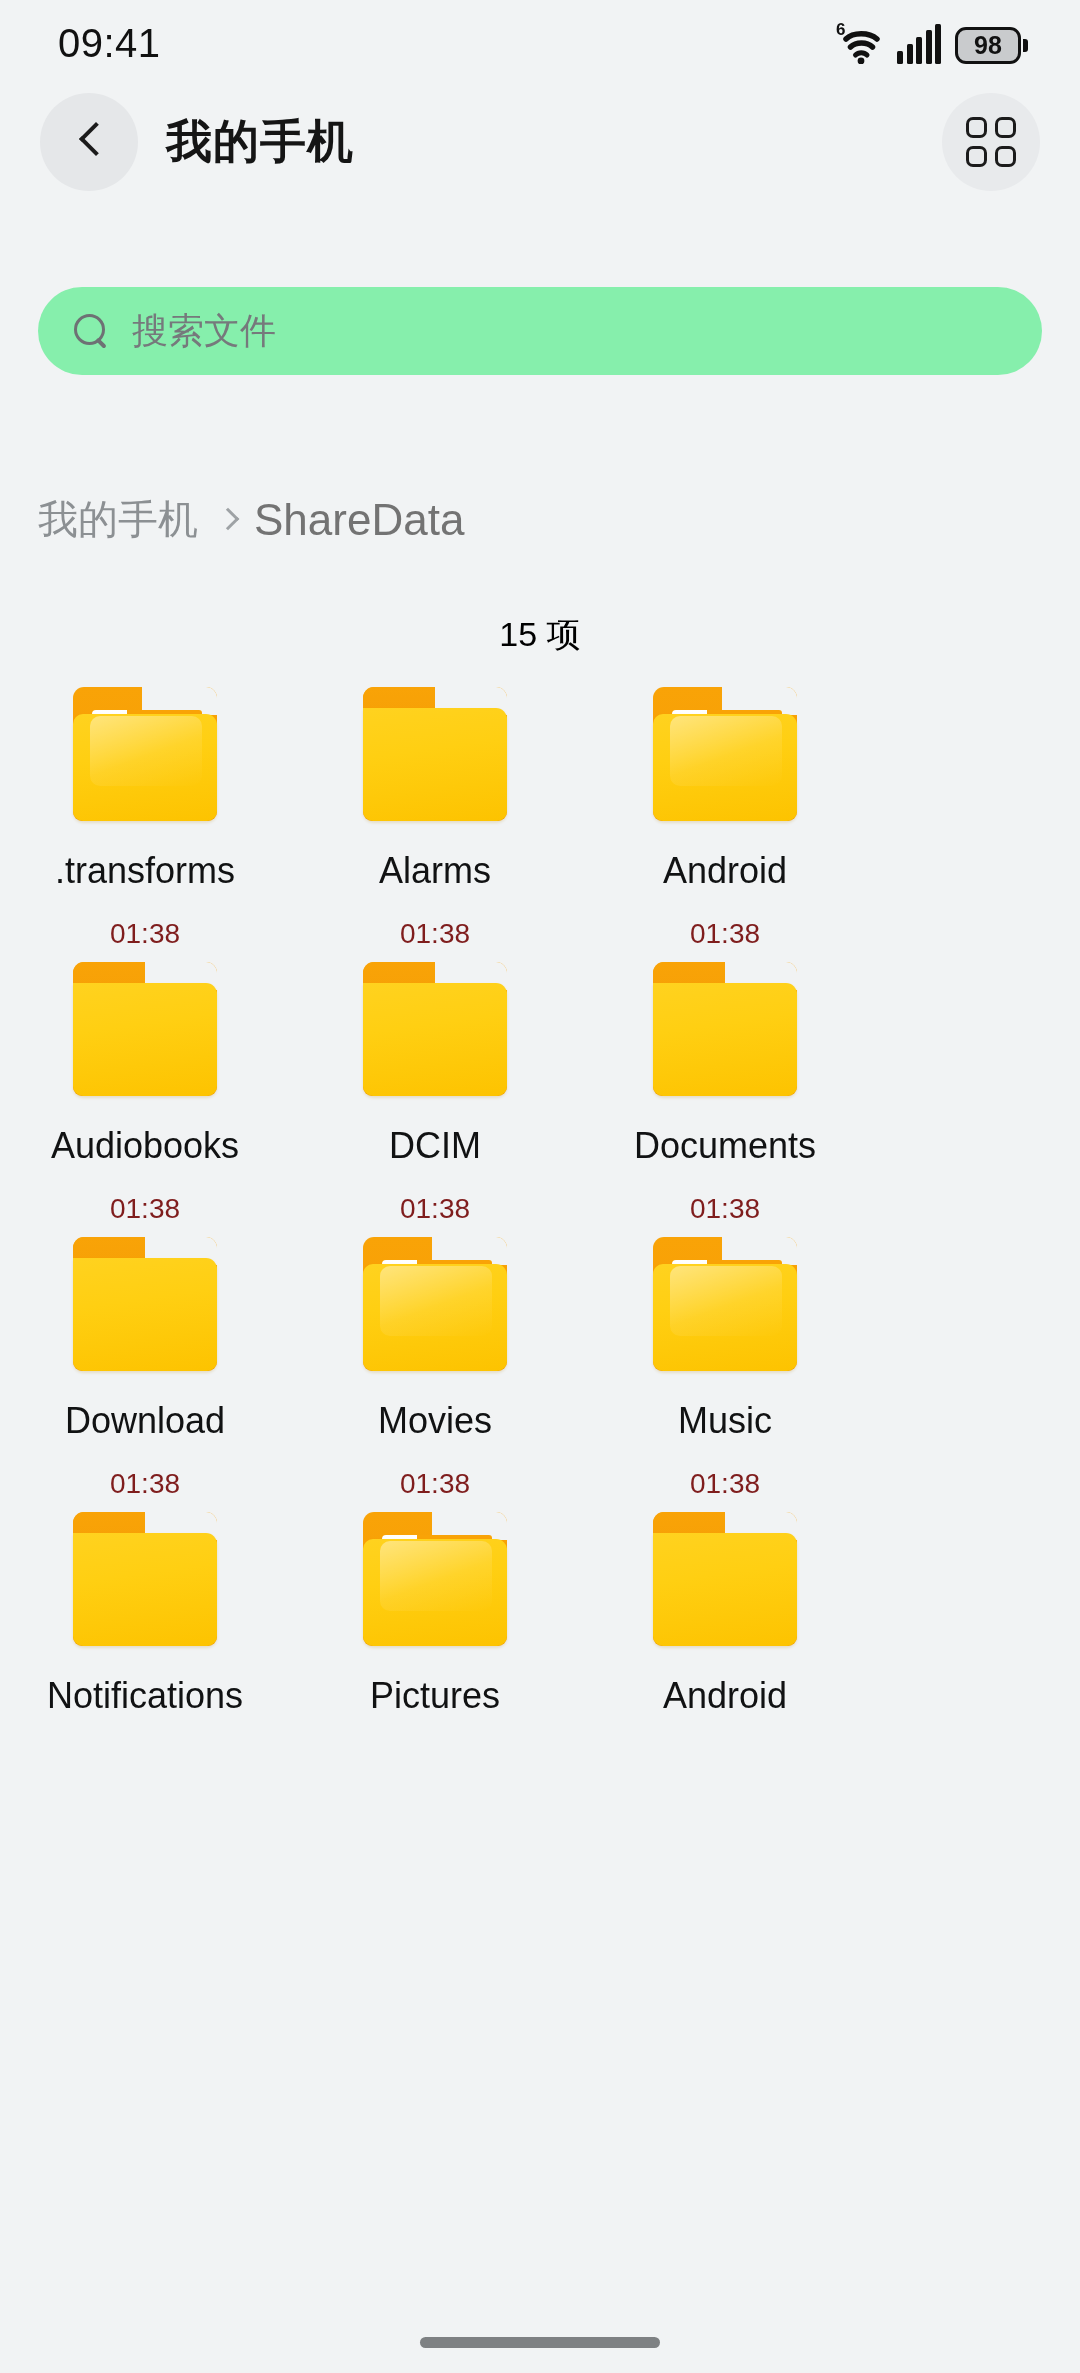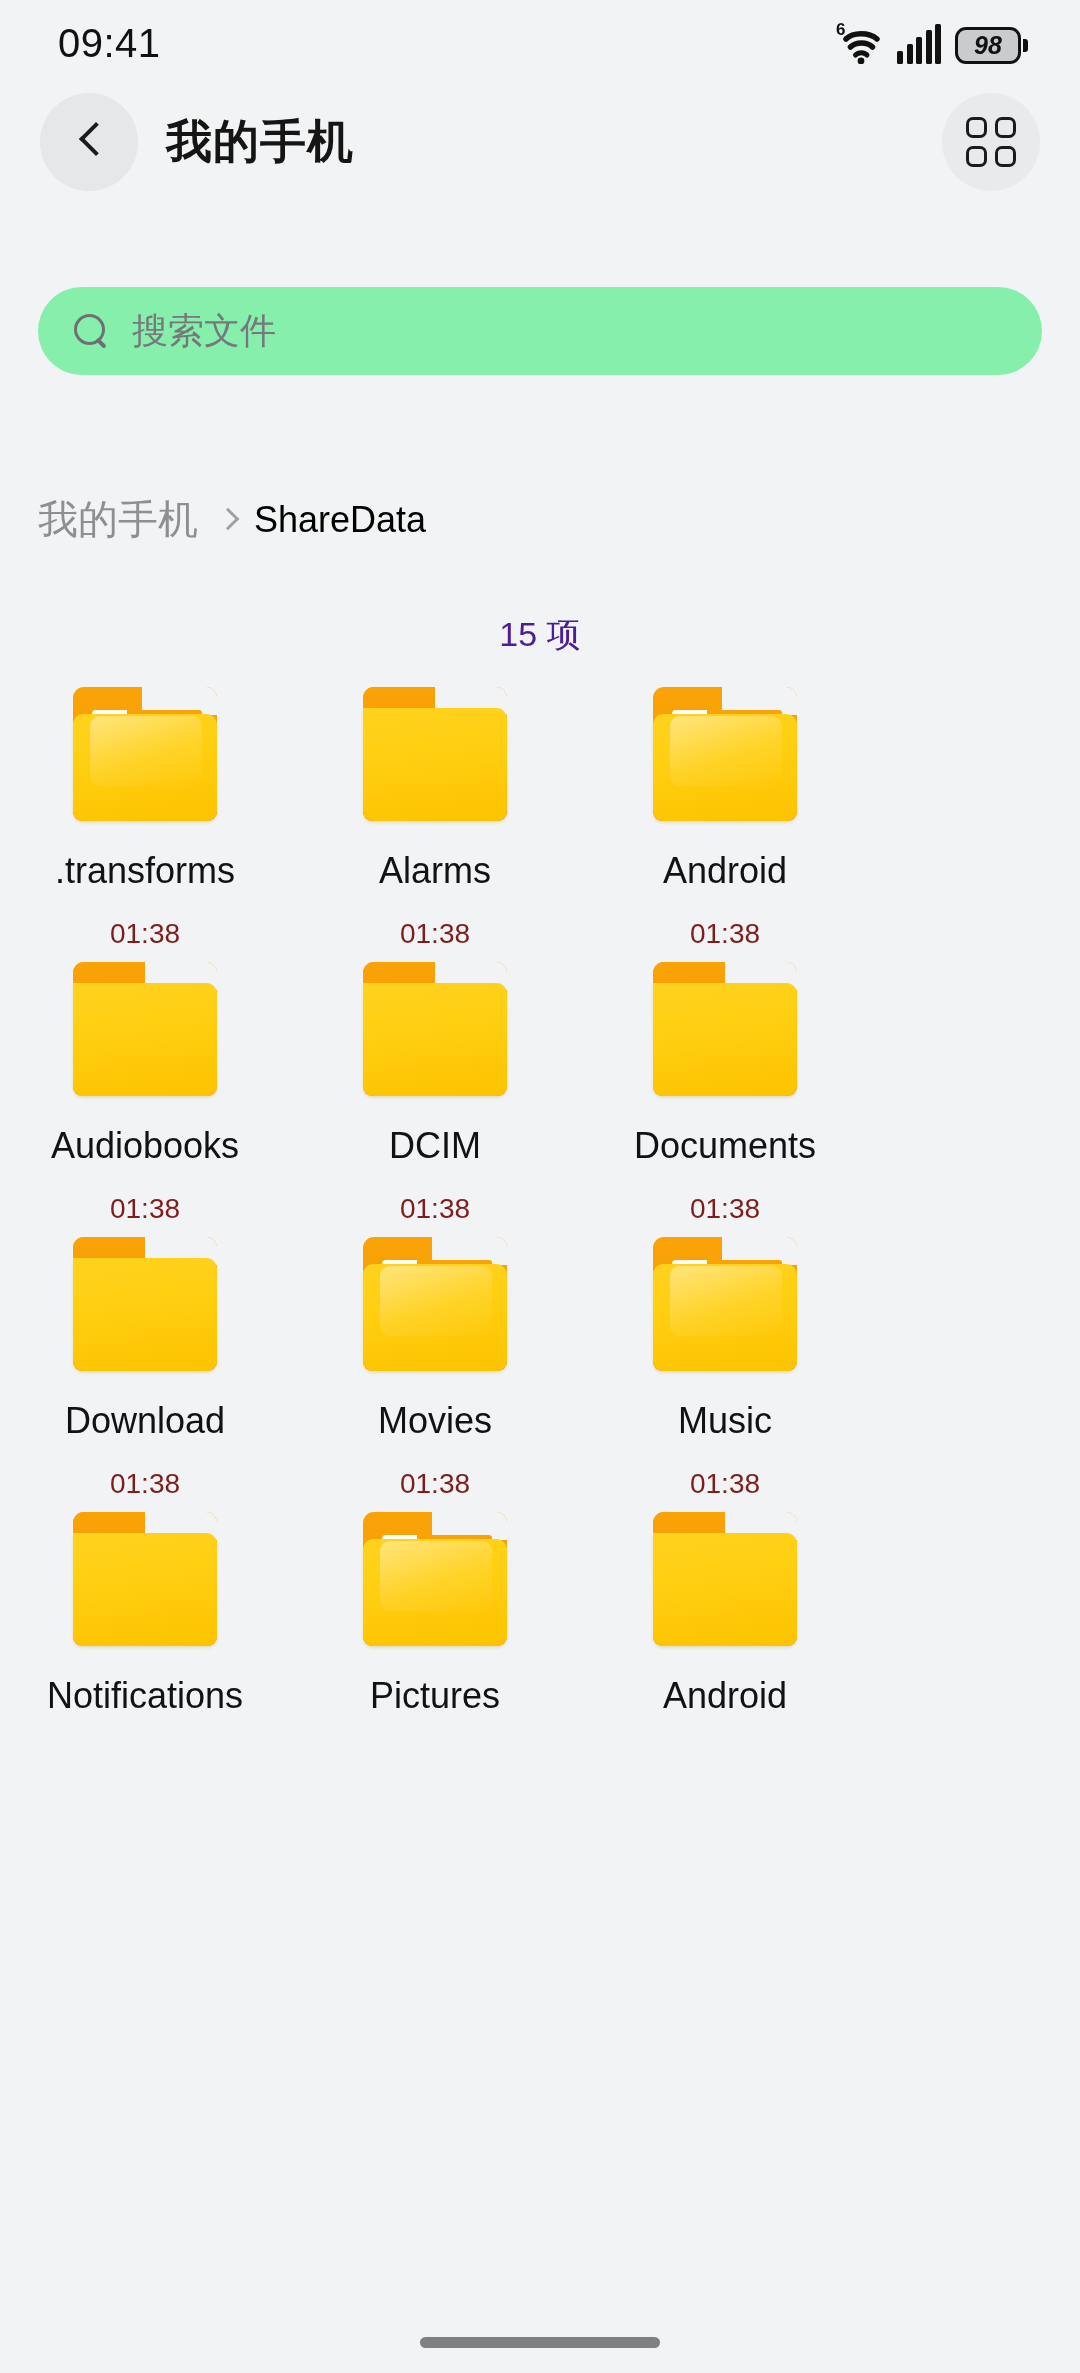--- a/index.html
+++ b/index.html
@@ -31,21 +31,21 @@
   .signal span:nth-child(2){height:20px;}
   .signal span:nth-child(3){height:27px;}
   .signal span:nth-child(4){height:34px;}
   .signal span:nth-child(5){height:40px;}
 
   .battery-wrap { display:flex; align-items:center; gap:2px; }
   .battery {
     width:66px; height:37px; border:3.5px solid #111; border-radius:11px;
     background:#c9cbcd; display:flex; align-items:center; justify-content:center;
   }
-  .battery-num { font-size:25px; font-weight:700; color:#111; line-height:1;font-style:italic; }
+  .battery-num { font-size:25px; font-weight:700; color:#111; line-height:1; }
   .battery-cap { width:5px; height:13px; background:#111; border-radius:0 3px 3px 0; }
 
   
   .header {
     position:absolute; top:86px; left:0; width:1080px; height:112px;
     display:flex; align-items:center; padding:0 40px;
   }
   .circle-btn {
     width:98px; height:98px; border-radius:50%;
     background:#e5e7e9; display:flex; align-items:center; justify-content:center;
@@ -99,26 +99,26 @@
   }
   .crumb-root { font-size:40px; color:#8c9093; cursor:pointer; }
   .crumb-sep {
     width:16px; height:24px; position:relative;
   }
   .crumb-sep::before {
     content:""; position:absolute; left:2px; top:3px;
     width:13px; height:13px; border-right:3.5px solid #9ea2a5; border-top:3.5px solid #9ea2a5;
     transform:rotate(45deg);
   }
-  .crumb-current { font-size:36px; color:#000000; cursor:pointer; }
+  .crumb-current { font-size:44px; color:#737373; cursor:pointer; }
 
   
   .item-count {
     position:absolute; top:612px; left:0; width:1080px;
-    text-align:center; font-size:34px; color:#4c1d95;
+    text-align:center; font-size:34px; color:#000000;
   }
 
   
   .grid {
     position:absolute; top:678px; left:0; width:870px;
     display:grid;
     grid-template-columns:repeat(3, 1fr);
     row-gap:0;
   }
   .grid-cell {

